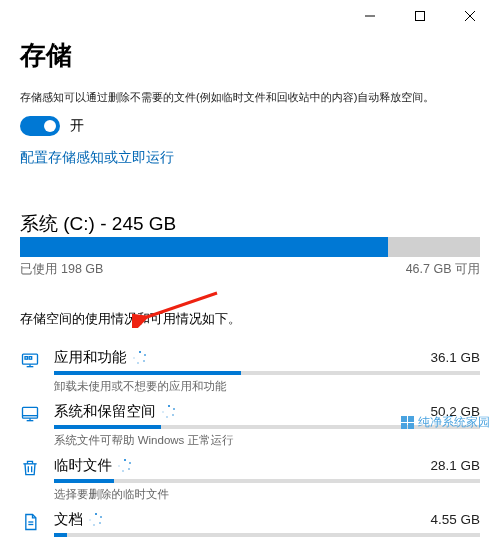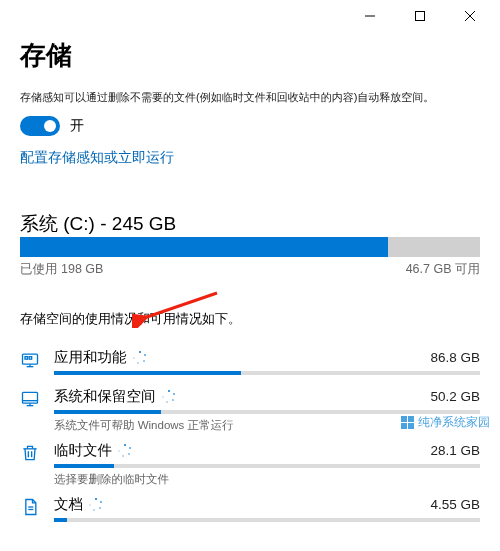--- a/index.html
+++ b/index.html
@@ -101,25 +101,26 @@
         <div class="dname">
                 <span>应用和功能</span>
                 <span class="spinner">
                   <span class="d1"></span>
                   <span class="d2"></span>
                   <span class="d3"></span>
                   <span class="d4"></span>
                   <span class="d5"></span>
                 </span>
               </div>
-        <div class="dsize">86.8 GB</div>
+        <div class="dsize">36.1 GB</div>
       </div>
       <div class="dbar">
               <div class="dbar-fill" style="width:44%"></div>
             </div>
+      <div class="ddesc">卸载未使用或不想要的应用和功能</div>
     </div>
         </div>
         <div class="ditem">
     <div class="dicon"><svg viewBox="0 0 24 24" width="20" height="20" fill="none" stroke="#0078d4" stroke-width="1.6">
               <rect x="3" y="4" width="18" height="13" rx="1"></rect>
               <line x1="3" y1="14" x2="21" y2="14"></line>
               <line x1="8" y1="20" x2="16" y2="20"></line>
               <line x1="12" y1="17" x2="12" y2="20"></line>
             </svg></div>
     <div class="dbody">

